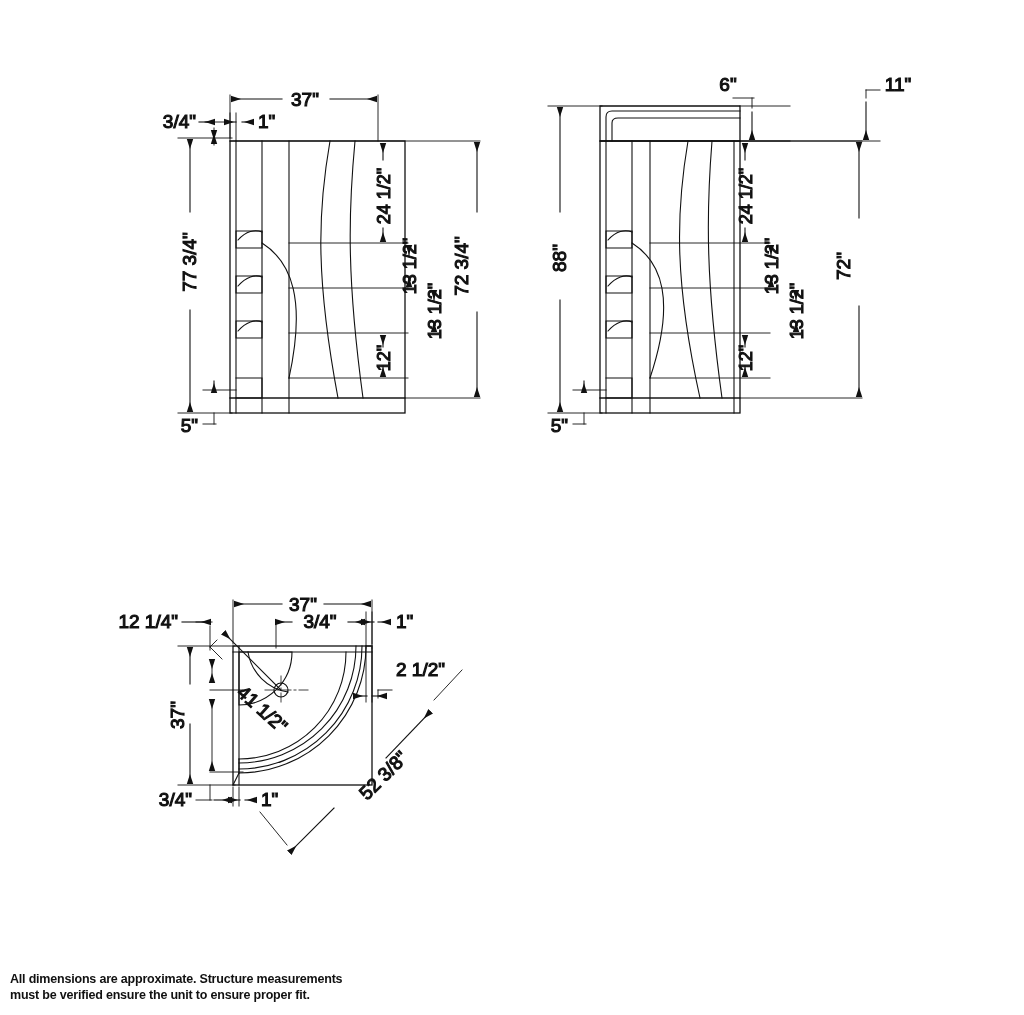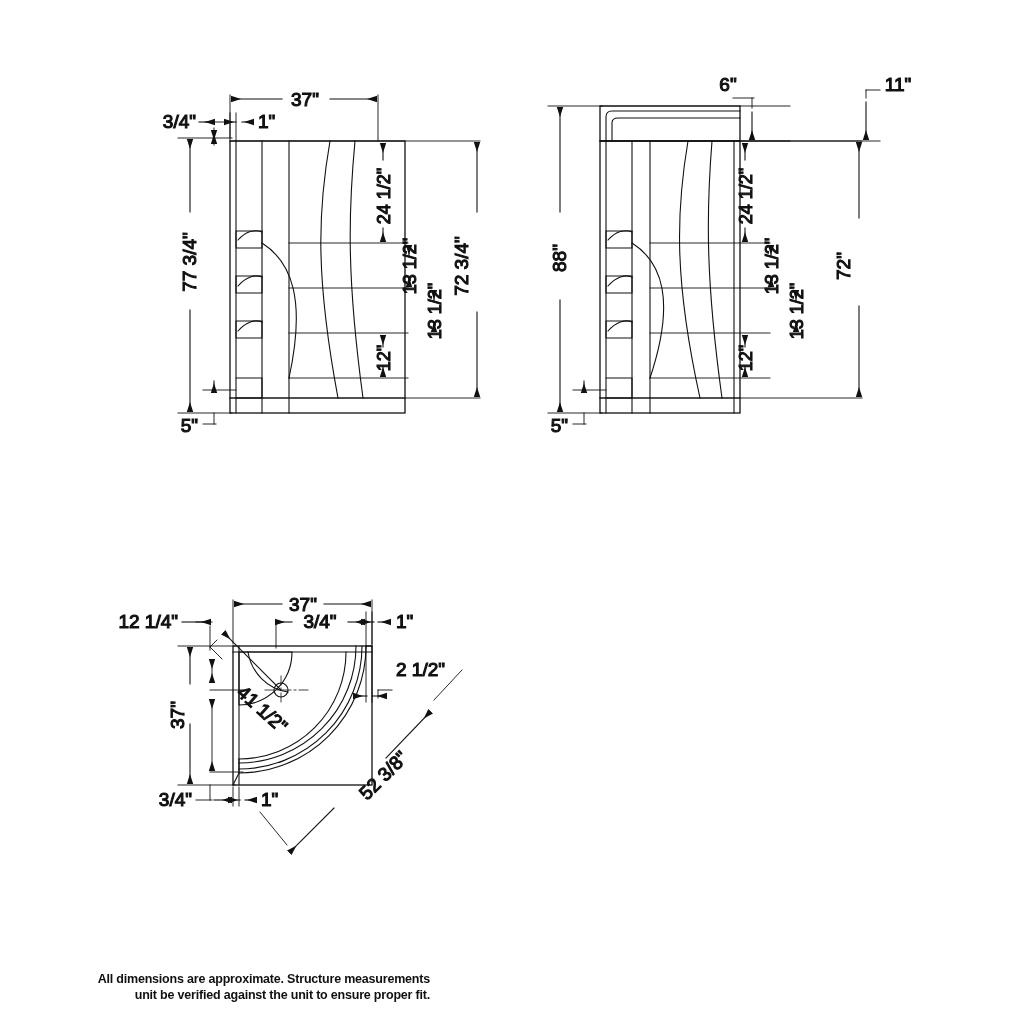--- a/index.html
+++ b/index.html
@@ -26,21 +26,20 @@
     position: absolute;
     left: 10px;
     top: 972px;
     width: 420px;
     font-family: "Liberation Sans", sans-serif;
     font-size: 12.5px;
     font-weight: bold;
     line-height: 1.25;
     color: #111111;
     letter-spacing: -0.2px;
-    text-align: right;
   }
   svg text {
     font-family: "Liberation Sans", sans-serif;
     fill: #111111;
     font-size: 19px;
   }
   svg .dimtext { font-size: 19px; }
   svg .dimtext-sm { font-size: 18px; }
 </style>
 </head>
@@ -378,16 +377,16 @@
           <line x1="334" y1="808" x2="290" y2="852" marker-end="url(#arrR)"></line>
           <text class="dimtext" x="388" y="780" text-anchor="middle" transform="rotate(-45 388 780)">52 3/8"</text>
         </g>
       </g>
 
     </g>
   </svg>
 
   <div class="note">
     <div>All dimensions are approximate. Structure measurements</div>
-    <div>unit be verified against the unit to ensure proper fit.</div>
+    <div>must be verified ensure the unit to ensure proper fit.</div>
   </div>
 
 </div>
 
 </body></html>

